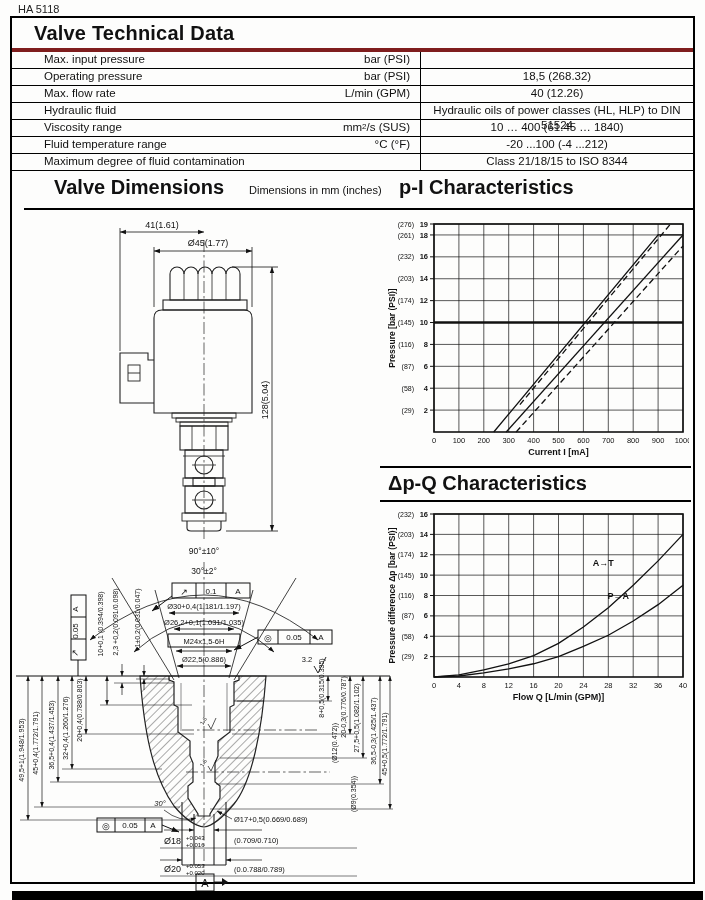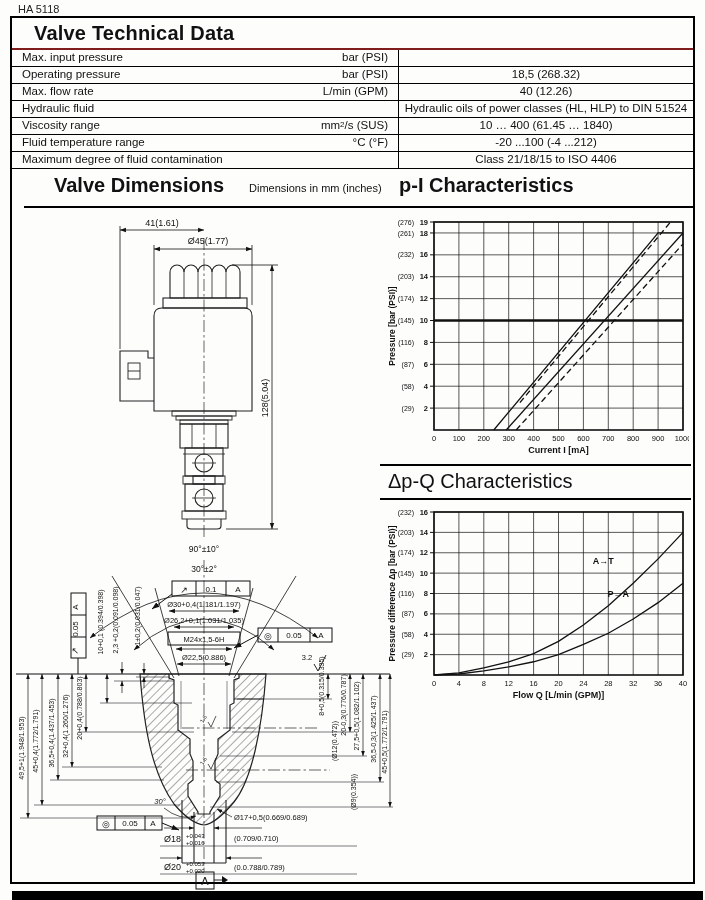--- a/index.html
+++ b/index.html
@@ -2,35 +2,35 @@
 <html><head>
 <meta charset="utf-8">
 <style>
   html,body{margin:0;padding:0;background:#fff;}
   .page{position:relative;width:705px;height:900px;background:#fdfdfc;
         font-family:"Liberation Sans", sans-serif;color:#111;overflow:hidden;}
   .doc-code{position:absolute;left:18px;top:3px;font-size:11px;color:#222;}
   .frame{position:absolute;left:10px;top:16px;width:681px;height:864px;border:2px solid #000;}
   
   .tbl-title{height:30px;line-height:30px;font-size:20px;font-weight:bold;padding-left:22px;
-             border-bottom:2px solid #7f1d1d;letter-spacing:.2px;}
+             border-bottom:4px solid #7f1d1d;letter-spacing:.2px;}
   .tbl-row{display:flex;height:16px;line-height:15px;font-size:11.5px;border-bottom:1.5px solid #000;}
-  .tbl-row .param{width:280px;padding-left:10px;}
+  .tbl-row .param{width:280px;padding-left:32px;}
   .tbl-row .unit{width:86px;text-align:right;padding-right:10px;border-right:1.5px solid #000;}
   .tbl-row .value{flex:1;text-align:center;}
   .sup2{position:relative;top:-2px;font-size:8px;}
   
   .sect{position:relative;height:37px;border-bottom:2px solid #000;margin-left:12px;}
   .sect .vd{position:absolute;left:30px;top:5px;font-size:20px;font-weight:bold;}
   .sect .vds{position:absolute;left:225px;top:13px;font-size:11px;}
   .sect .pi{position:absolute;left:375px;top:5px;font-size:20px;font-weight:bold;}
   
   .content{position:relative;height:682px;}
   .chart-sep{position:absolute;left:368px;width:311px;border-top:2px solid #000;}
-  .dpq-title{position:absolute;left:376px;top:262px;font-size:20px;font-weight:normal;}
+  .dpq-title{position:absolute;left:376px;top:262px;font-size:20px;font-weight:bold;}
   .bottom-bar{position:absolute;left:12px;top:891px;width:691px;height:9px;background:#000;}
   svg text{fill:#111;}
   .chart-svg{position:absolute;}
 </style>
 </head>
 <body>
 
 <div class="page">
   <div class="doc-code">HA 5118</div>
 
@@ -64,21 +64,21 @@
         <div class="value">10 … 400 (61.45 … 1840)</div>
       </div>
       <div class="tbl-row">
         <div class="param">Fluid temperature range</div>
         <div class="unit">°C (°F)</div>
         <div class="value">-20 ...100 (-4 ...212)</div>
       </div>
       <div class="tbl-row">
         <div class="param">Maximum degree of fluid contamination</div>
         <div class="unit"></div>
-        <div class="value">Class 21/18/15 to ISO 4406</div>
+        <div class="value">Class 21/18/15 to ISO 8344</div>
       </div>
     </div>
 
     <div class="sect">
       <span class="vd">Valve Dimensions</span>
       <span class="vds">Dimensions in  mm (inches)</span>
       <span class="pi">p-I Characteristics</span>
     </div>
 
     <div class="content">

